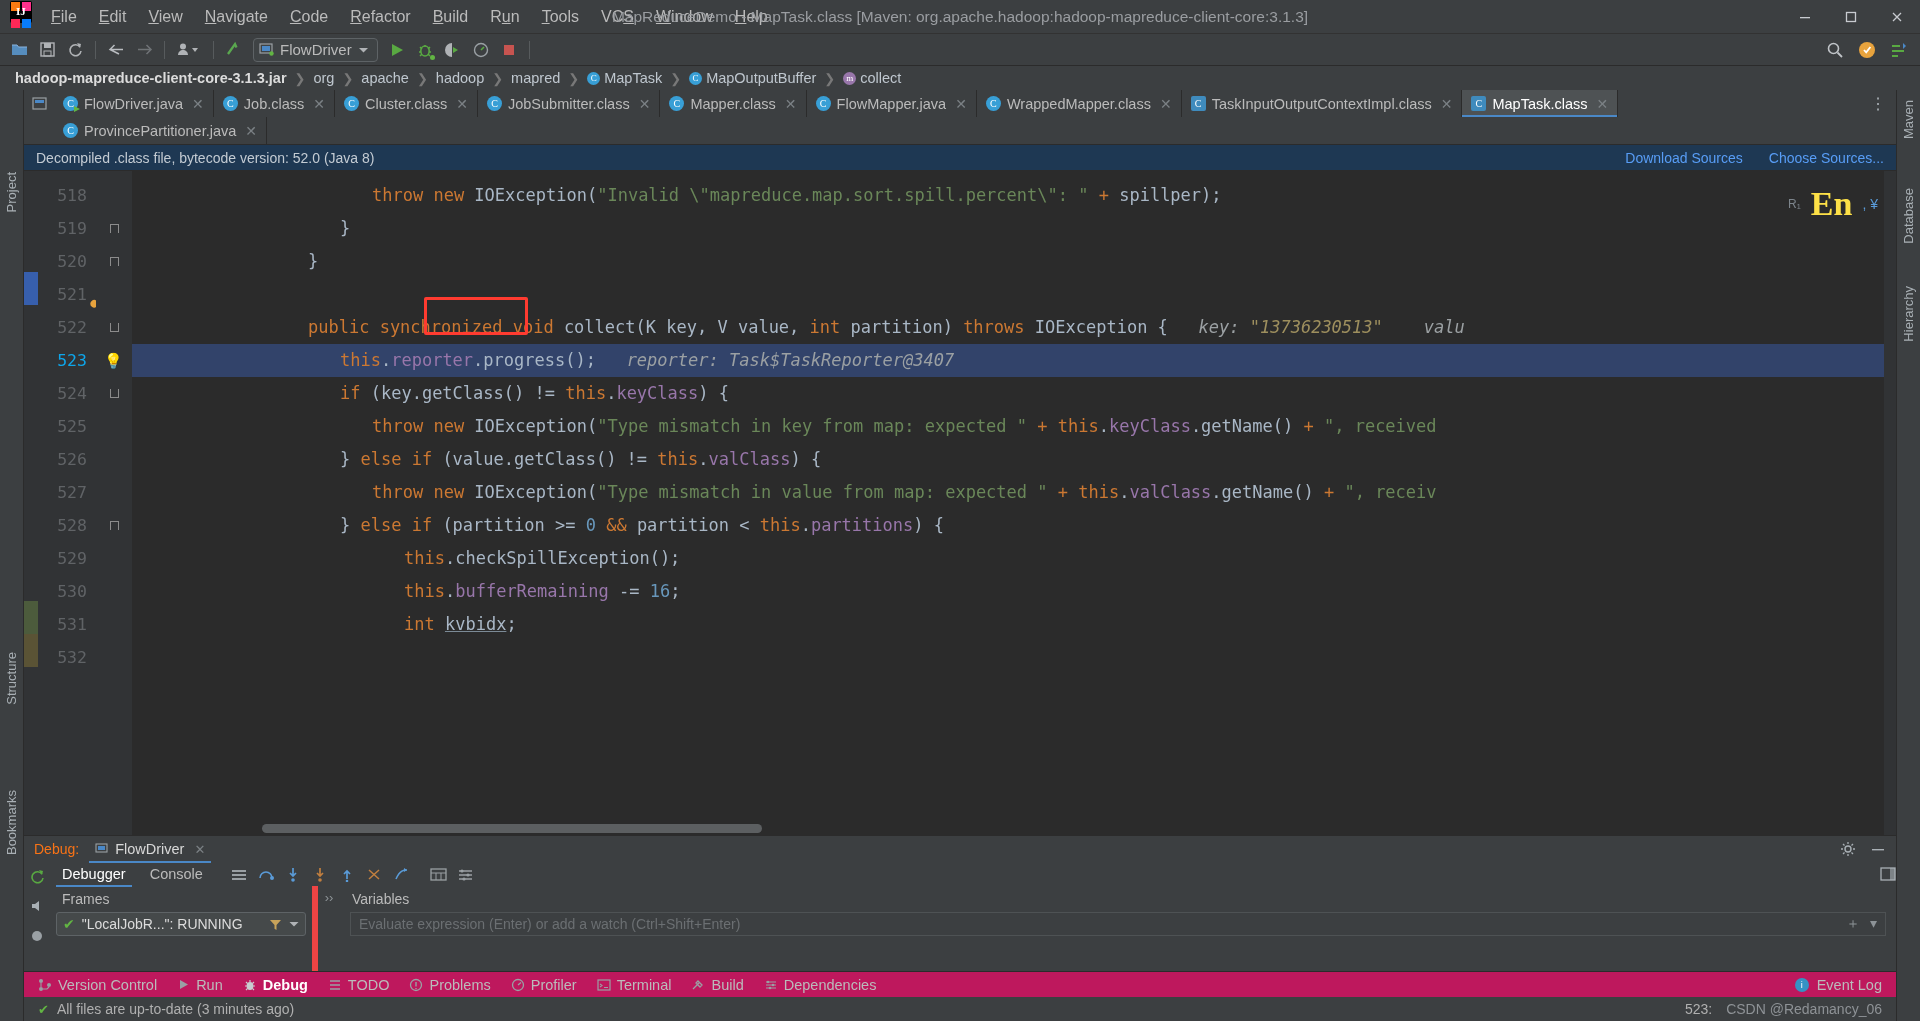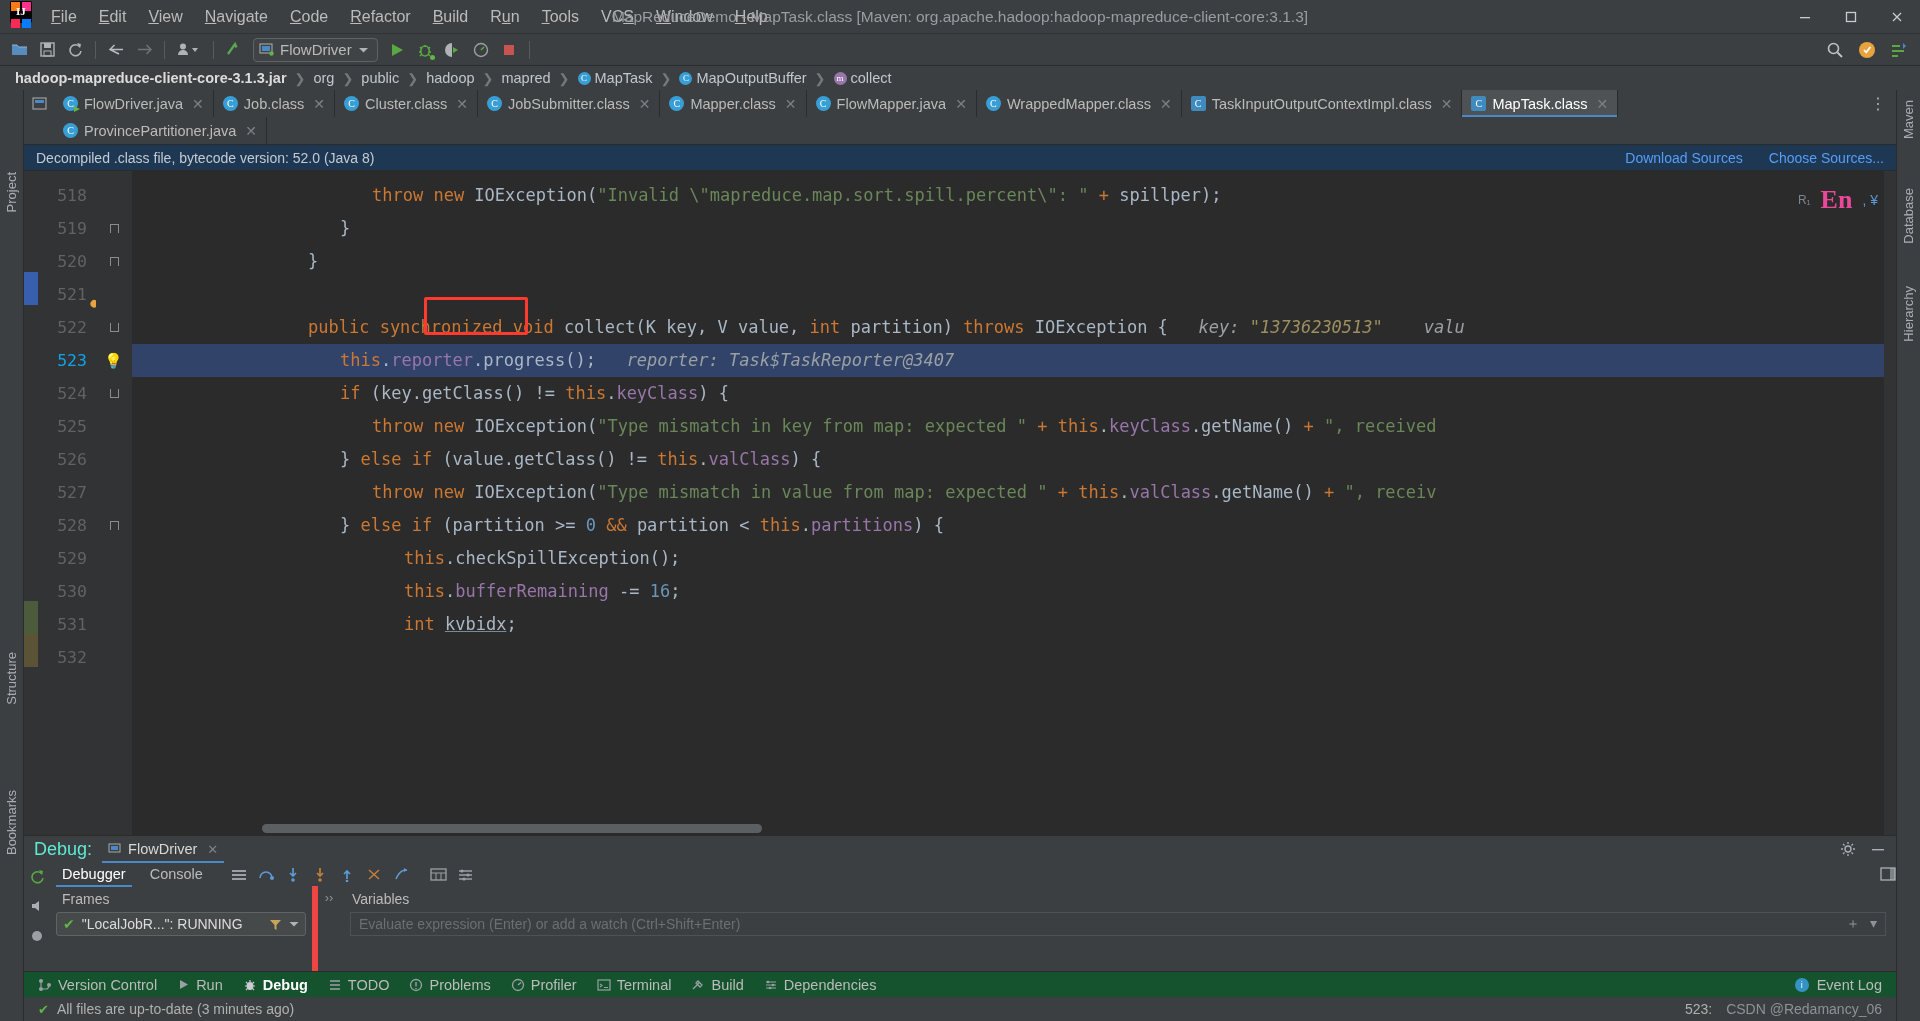--- a/index.html
+++ b/index.html
@@ -151,26 +151,26 @@
     position: absolute; left: 130px; bottom: 2px; width: 500px; height: 9px;
     background: #5c5f61; border-radius: 5px;
   }
   .vmarks { position: absolute; right: 0; top: 0; width: 12px; bottom: 0; background: #313335; }
 
   
   .ime-overlay {
     position: absolute; right: 18px; top: 14px; display: flex; align-items: center; gap: 10px;
     color: #5a9bd8; font-size: 14px;
   }
-  .ime-big { color: #ec4899; font-size: 26px; font-weight: bold; font-family:"Liberation Serif",serif;}
+  .ime-big { color: #fde047; font-size: 34px; font-weight: bold; font-family:"Liberation Serif",serif;}
 
   
   .debug-panel { flex: 0 0 136px; background: #3c3f41; display: flex; flex-direction: column; border-top: 1px solid #2b2b2b; }
   .dp-header { height: 26px; display: flex; align-items: center; padding: 0 10px; gap: 10px; position: relative;}
-  .dp-title { color: #5eead4; font-size: 18px; }
+  .dp-title { color: #f97316; font-size: 14px; }
   .dp-tab { display: flex; align-items: center; gap: 6px; font-size: 14.5px; color: #d8d8d8; padding: 1px 6px; position: relative;}
   .dp-tab.sel::after { content:''; position:absolute; left:0; right:0; bottom:-5px; height:2px; background:#4a88c7;}
   .dp-right { margin-left: auto; display: flex; align-items: center; gap: 14px; color:#a9b0b5; }
   .dp-body { flex: 1 1 auto; display: flex; min-height: 0; }
   .dp-left-icons { width: 26px; flex:0 0 26px; display:flex; flex-direction:column; align-items:center; gap:14px; padding-top:6px;}
   .dp-main { flex: 1 1 auto; display: flex; flex-direction: column; min-width:0;}
   .dp-tabs { height: 24px; display: flex; align-items: center; gap: 4px; padding-left: 2px; }
   .dtab { font-size: 14.5px; color: #bbbbbb; padding: 2px 10px; position: relative; }
   .dtab.sel { color: #ffffff; }
   .dtab.sel::after { content:''; position:absolute; left:4px; right:4px; bottom:-3px; height:2px; background:#4a88c7;}
@@ -186,21 +186,21 @@
   .variables { flex: 1 1 auto; display: flex; flex-direction: column; min-width:0; position:relative;}
   .watch-input {
     margin: 2px 10px 0 10px; height: 24px; background: #3c3f41; border: 1px solid #4e5254;
     display: flex; align-items: center; padding: 0 8px; color: #6b6f72; font-size: 14px;
   }
   .watch-right { margin-left:auto; display:flex; gap:10px; color:#8d9397;}
   .dp-gutter { width: 22px; flex:0 0 22px; display:flex; align-items:flex-start; justify-content:center; padding-top:4px; color:#8d9397; font-size:13px;}
 
   
   .toolwin-bar {
-    height: 26px; flex: 0 0 26px; background: #14532d; display: flex; align-items: center;
+    height: 26px; flex: 0 0 26px; background: #be185d; display: flex; align-items: center;
     gap: 20px; padding: 0 14px; border-top: 1px solid #2b2b2b; font-size: 14.5px; color: #bbbbbb;
   }
   .twitem { display: flex; align-items: center; gap: 6px; }
   .twitem.sel { color: #ffffff; font-weight: bold; }
   .tw-right { margin-left:auto; display:flex; align-items:center; gap:8px;}
   .statusbar {
     height: 24px; flex: 0 0 24px; background: #3c3f41; display: flex; align-items: center;
     padding: 0 14px; font-size: 14px; color: #b0b0b0; gap: 8px; position: relative;
   }
   .sb-right { margin-left: auto; display:flex; align-items:center; gap: 14px;}
@@ -368,21 +368,21 @@
   <div class="navbar">
     <div class="crumb b">
       <span>hadoop-mapreduce-client-core-3.1.3.jar</span>
     </div>
     <span class="chev">❯</span>
     <div class="crumb">
         <span>org</span>
       </div>
     <span class="chev">❯</span>
     <div class="crumb">
-        <span>public</span>
+        <span>apache</span>
       </div>
     <span class="chev">❯</span>
     <div class="crumb">
         <span>hadoop</span>
       </div>
     <span class="chev">❯</span>
     <div class="crumb">
         <span>mapred</span>
       </div>
     <span class="chev">❯</span>

